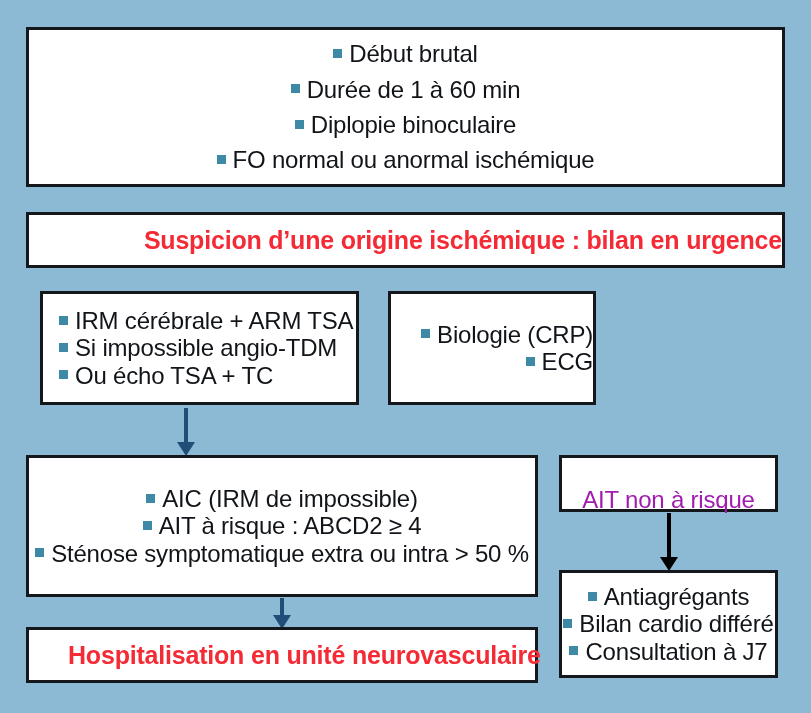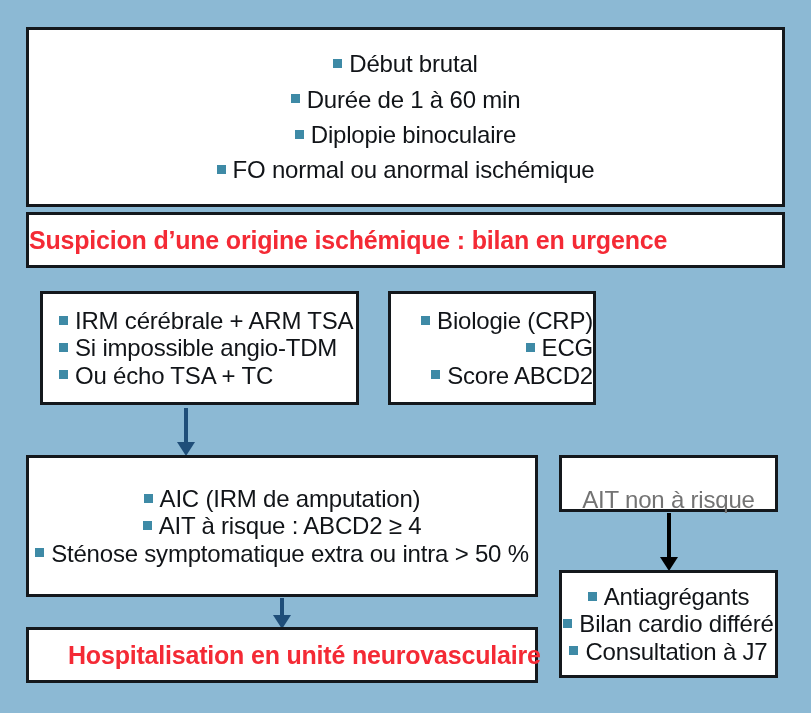--- a/index.html
+++ b/index.html
@@ -44,34 +44,34 @@
     width: 9px;
     height: 9px;
     background: #3E8AA6;
     vertical-align: 0.18em;
     margin-right: 7px;
   }
   .redtext {
     color: #F42A35;
     font-weight: bold;
     font-size: 25px;
-    text-align: left;
+    text-align: right;
     letter-spacing: -0.2px;
     white-space: nowrap;
   }
   .plain {
     font-size: 24px;
-    color: #737373;
+    color: #a21caf;
     letter-spacing: -0.2px;
     white-space: nowrap;
     margin-top: 32px;
   }
 
   
-  #box-symptoms { left: 26px;  top: 27px;  width: 759px; height: 180px; gap: 8px; }
+  #box-symptoms { left: 26px;  top: 27px;  width: 759px; height: 160px; gap: 8px; }
   #box-suspicion{ left: 26px;  top: 212px; width: 759px; height: 56px;  }
   #box-imaging  { left: 40px;  top: 291px; width: 319px; height: 114px; }
   #box-workup   { left: 388px; top: 291px; width: 208px; height: 114px; align-items: flex-end; }
   #box-highrisk { left: 26px;  top: 455px; width: 512px; height: 142px; }
   #box-lowrisk  { left: 559px; top: 455px; width: 219px; height: 57px;  }
   #box-hospital { left: 26px;  top: 627px; width: 512px; height: 56px; padding-left: 39px;  }
   #box-treatment{ left: 559px; top: 570px; width: 219px; height: 108px; }
 
   
   .arrow { position: absolute; }
@@ -121,30 +121,29 @@
 
   <div class="box left-align" id="box-imaging">
     <div class="line"><span class="bullet"></span><span>IRM cérébrale + ARM TSA</span></div>
     <div class="line"><span class="bullet"></span><span>Si impossible angio-TDM</span></div>
     <div class="line"><span class="bullet"></span><span>Ou écho TSA + TC</span></div>
   </div>
 
   <div class="box left-align" id="box-workup">
     <div class="line"><span class="bullet"></span><span>Biologie (CRP)</span></div>
     <div class="line"><span class="bullet"></span><span>ECG</span></div>
-    <div class="line"><span class="bullet"></span><span>Score ABCD2</span></div>
   </div>
 
   <div class="arrow arrow-blue" id="arrow-imaging-to-highrisk">
     <div class="shaft"></div>
     <div class="head"></div>
   </div>
 
   <div class="box center" id="box-highrisk">
-    <div class="line"><span class="bullet"></span><span>AIC (IRM de amputation)</span></div>
+    <div class="line"><span class="bullet"></span><span>AIC (IRM de impossible)</span></div>
     <div class="line"><span class="bullet"></span><span>AIT à risque : ABCD2 ≥ 4</span></div>
     <div class="line"><span class="bullet"></span><span>Sténose symptomatique extra ou intra &gt; 50 %</span></div>
   </div>
 
   <div class="box center" id="box-lowrisk">
     <div class="plain" style="text-align:center">AIT non à risque</div>
   </div>
 
   <div class="arrow arrow-blue" id="arrow-highrisk-to-hospital">
     <div class="shaft"></div>

